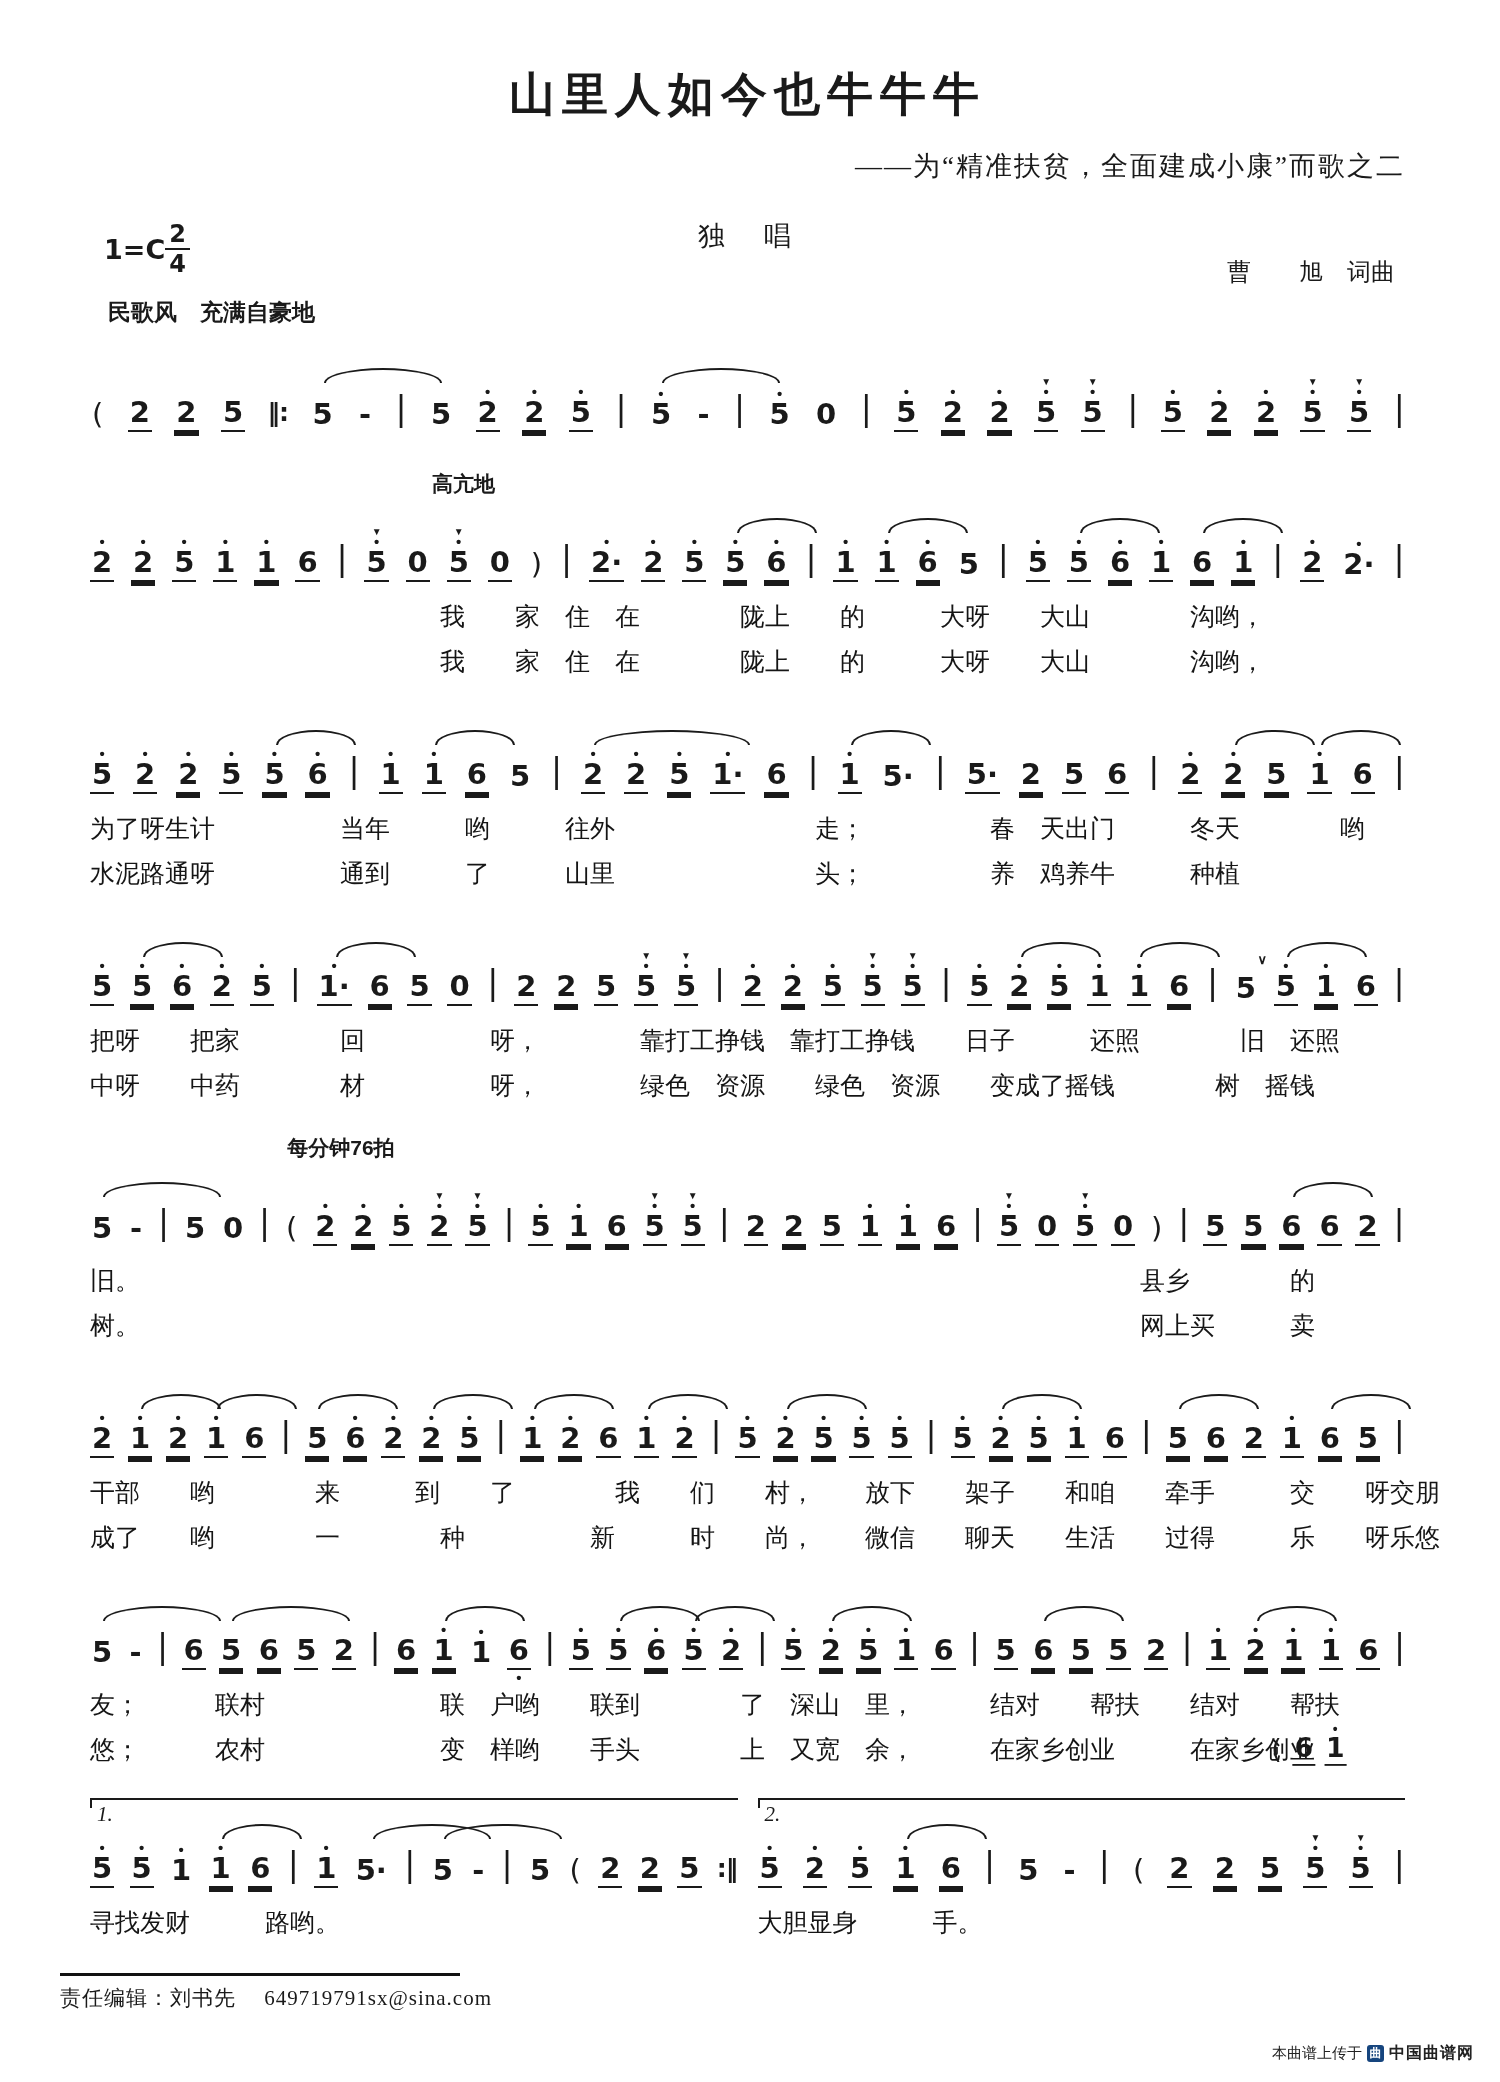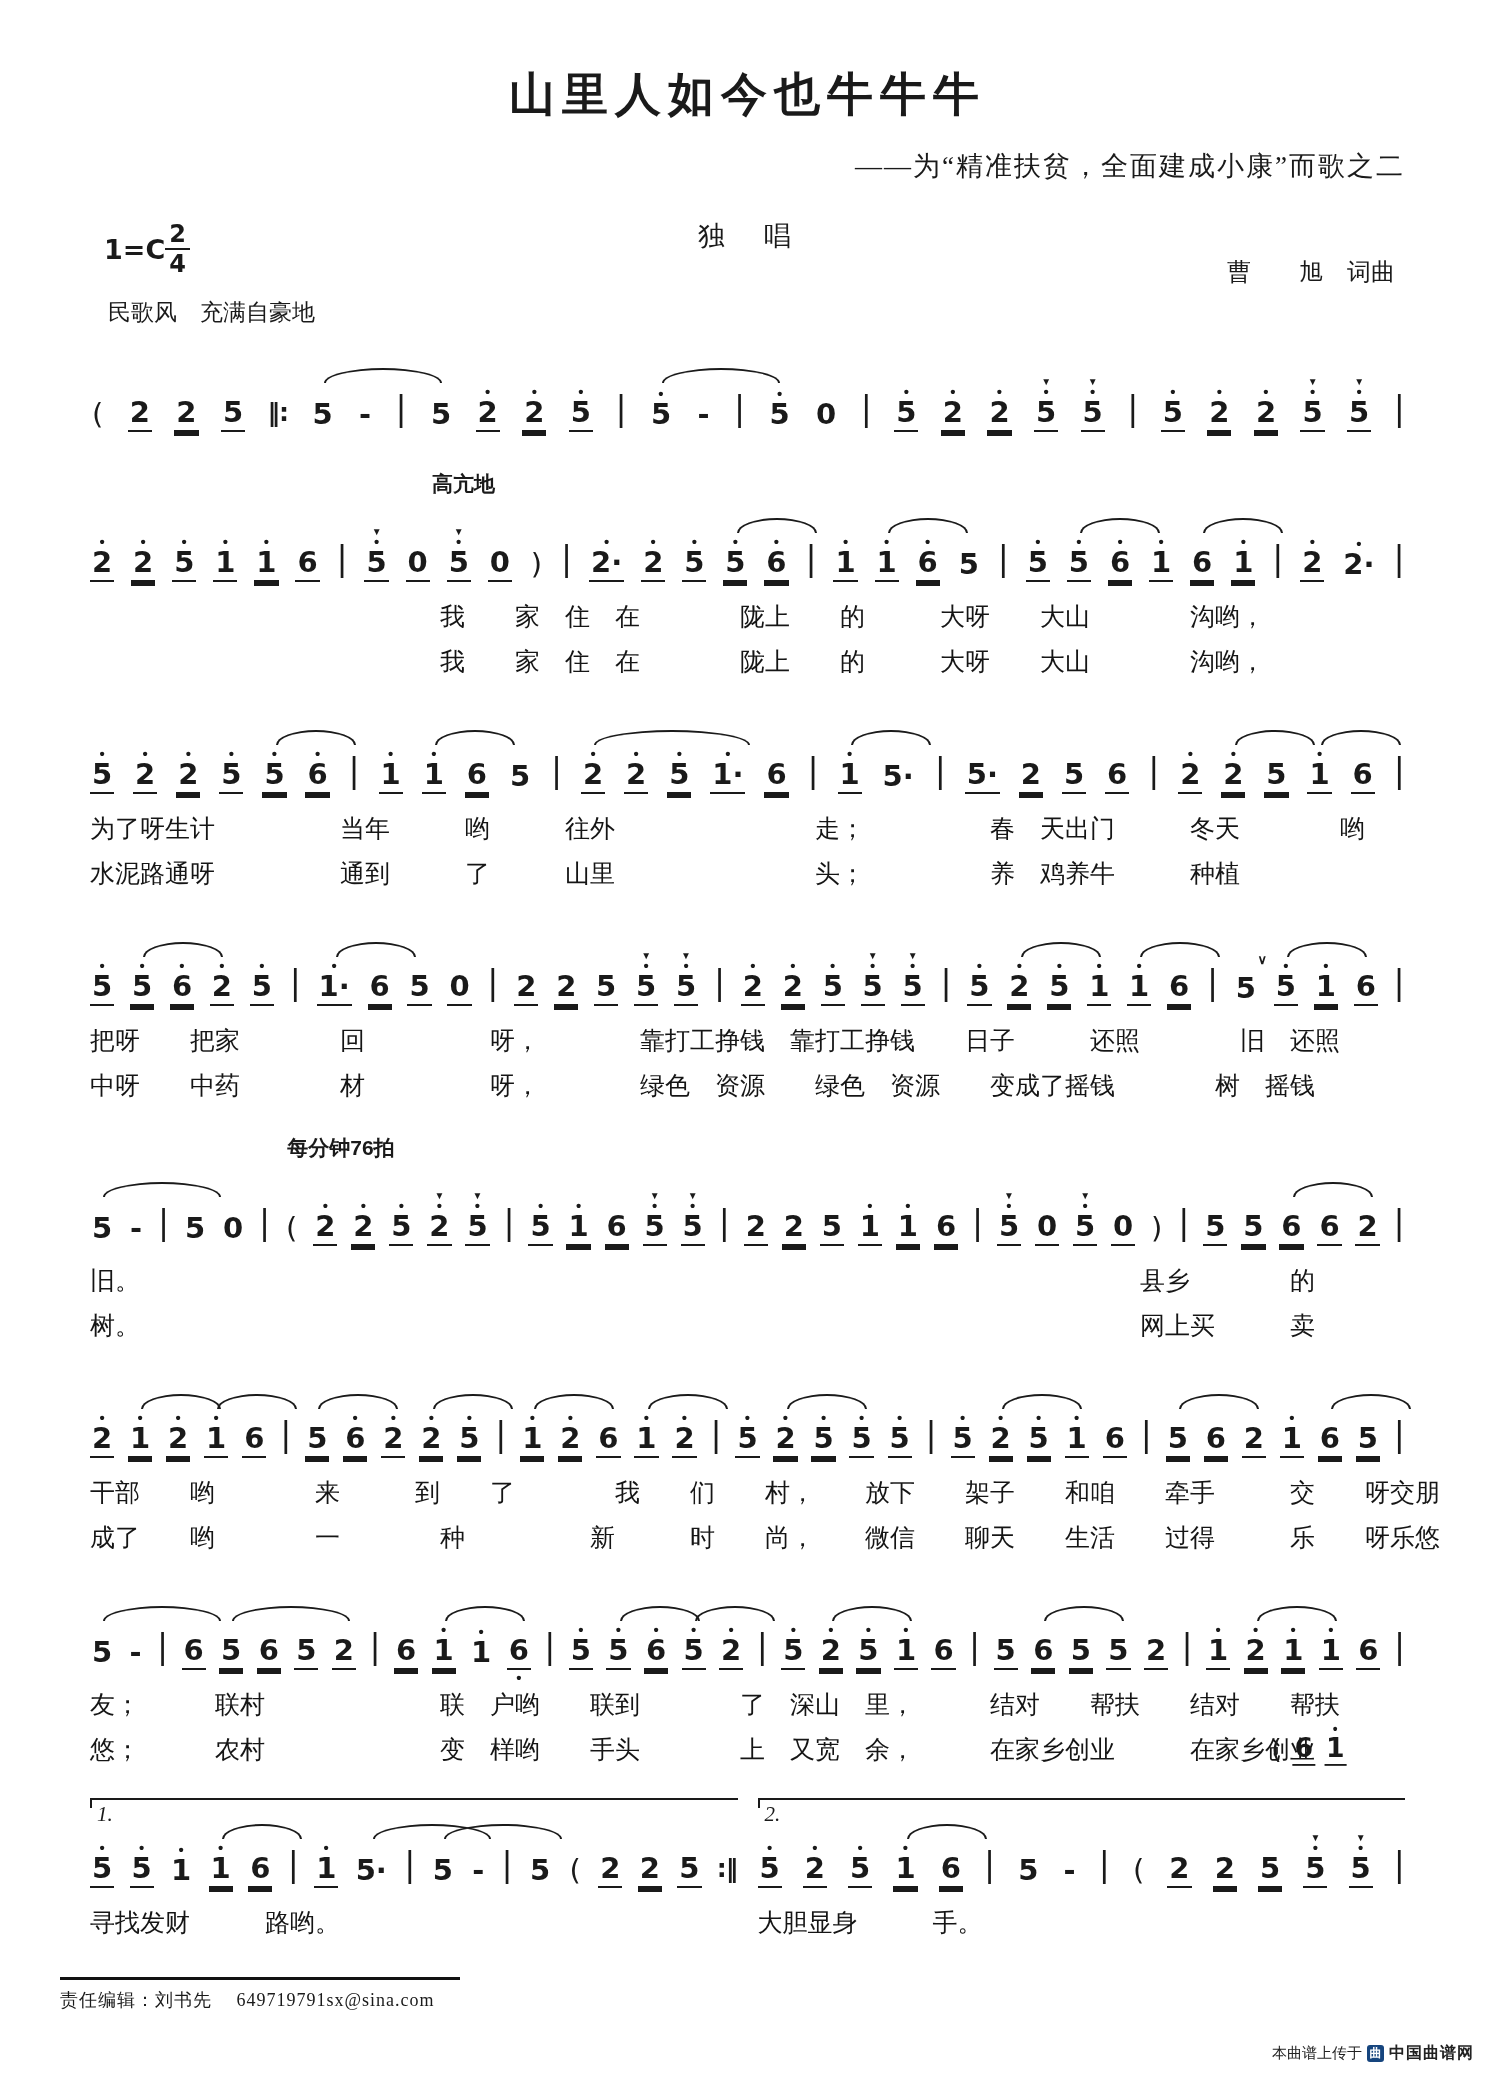--- a/index.html
+++ b/index.html
@@ -11,21 +11,21 @@
   
   .title{text-align:center;font-family:"Liberation Serif",serif;font-weight:700;font-size:46px;letter-spacing:7px;}
   .subtitle{text-align:right;font-family:"Liberation Serif",serif;font-size:27px;margin-top:22px;letter-spacing:2px;}
   .hdr-meta{position:relative;height:128px;margin-top:10px;}
   .keysig{position:absolute;left:14px;top:28px;font-weight:700;font-size:27px;display:flex;align-items:center;gap:0;font-family:"DejaVu Sans",sans-serif;}
   .frac{display:inline-flex;flex-direction:column;align-items:center;line-height:1;font-size:24px;font-weight:700;}
   .frac .num{border-bottom:2.5px solid #1a1a1a;padding:0 4px 2px;}
   .frac .den{padding-top:2px;}
   .voice{position:absolute;left:0;right:0;top:24px;text-align:center;font-family:Liberation Sans, sans-serif;font-size:27px;letter-spacing:6px;}
   .credit{position:absolute;right:10px;top:62px;font-family:"Liberation Serif",serif;font-size:24px;}
-  .stylemark{position:absolute;left:18px;bottom:-6px;font-size:23px;font-weight:400;margin-top:24px;}
+  .stylemark{position:absolute;left:18px;bottom:-6px;font-size:23px;font-weight:700;margin-top:24px;}
   
   .system{position:relative;margin-top:26px;}
   .anno{font-size:21px;font-weight:700;margin-bottom:0px;}
   .notes{display:flex;justify-content:space-between;align-items:flex-end;}
   .tk{display:inline-flex;flex-direction:column;align-items:center;justify-content:flex-end;height:84px;position:relative;padding-bottom:12px;}
   .dg{font-family:"DejaVu Sans",sans-serif;font-weight:700;font-size:29px;line-height:1;padding:0 2px 3px;position:relative;}
   .u1 .dg{border-bottom:2.5px solid #1a1a1a;}
   .u2 .dg{border-bottom:2.5px solid #1a1a1a;box-shadow:0 4px 0 #1a1a1a;}
   .hd{font-size:15px;line-height:.55;font-weight:700;margin-bottom:2px;}
   .bd{position:absolute;bottom:-3px;left:50%;transform:translateX(-50%);font-size:15px;font-weight:700;line-height:1;}
@@ -39,21 +39,21 @@
   .pickup{position:absolute;right:55px;top:122px;display:flex;gap:10px;transform:scale(.92);}
   .pickup .tk{height:60px;padding-bottom:6px;}
   
   .volta-row{display:flex;gap:20px;}
   .volta-group{flex:1;display:flex;flex-direction:column;}
   .volta{border-top:2.5px solid #1a1a1a;border-left:2.5px solid #1a1a1a;height:8px;margin-bottom:-4px;position:relative;}
   .vlabel{position:absolute;left:5px;top:2px;font-family:"Liberation Serif",serif;font-style:italic;font-size:21px;background:#fff;padding-right:6px;}
   
   .footer{position:absolute;left:60px;bottom:70px;}
   .ed-rule{width:400px;border-top:3px solid #111;}
-  .editor{font-family:"Liberation Serif",serif;font-size:18px;margin-top:8px;letter-spacing:1px;}
+  .editor{font-family:"Liberation Serif",serif;font-size:21px;margin-top:8px;letter-spacing:1px;}
   .watermark{position:absolute;right:26px;bottom:18px;display:flex;align-items:center;gap:5px;font-size:15px;color:#222;}
   .logo{width:17px;height:17px;background:#16457e;color:#fff;font-size:12px;display:inline-flex;align-items:center;justify-content:center;border-radius:3px;font-weight:700;}
   .sitename{font-weight:700;font-size:16px;letter-spacing:1px;}
 </style>
 </head>
 <body>
 
 <div class="page">
 
   <div class="title">山里人如今也牛牛牛</div>

